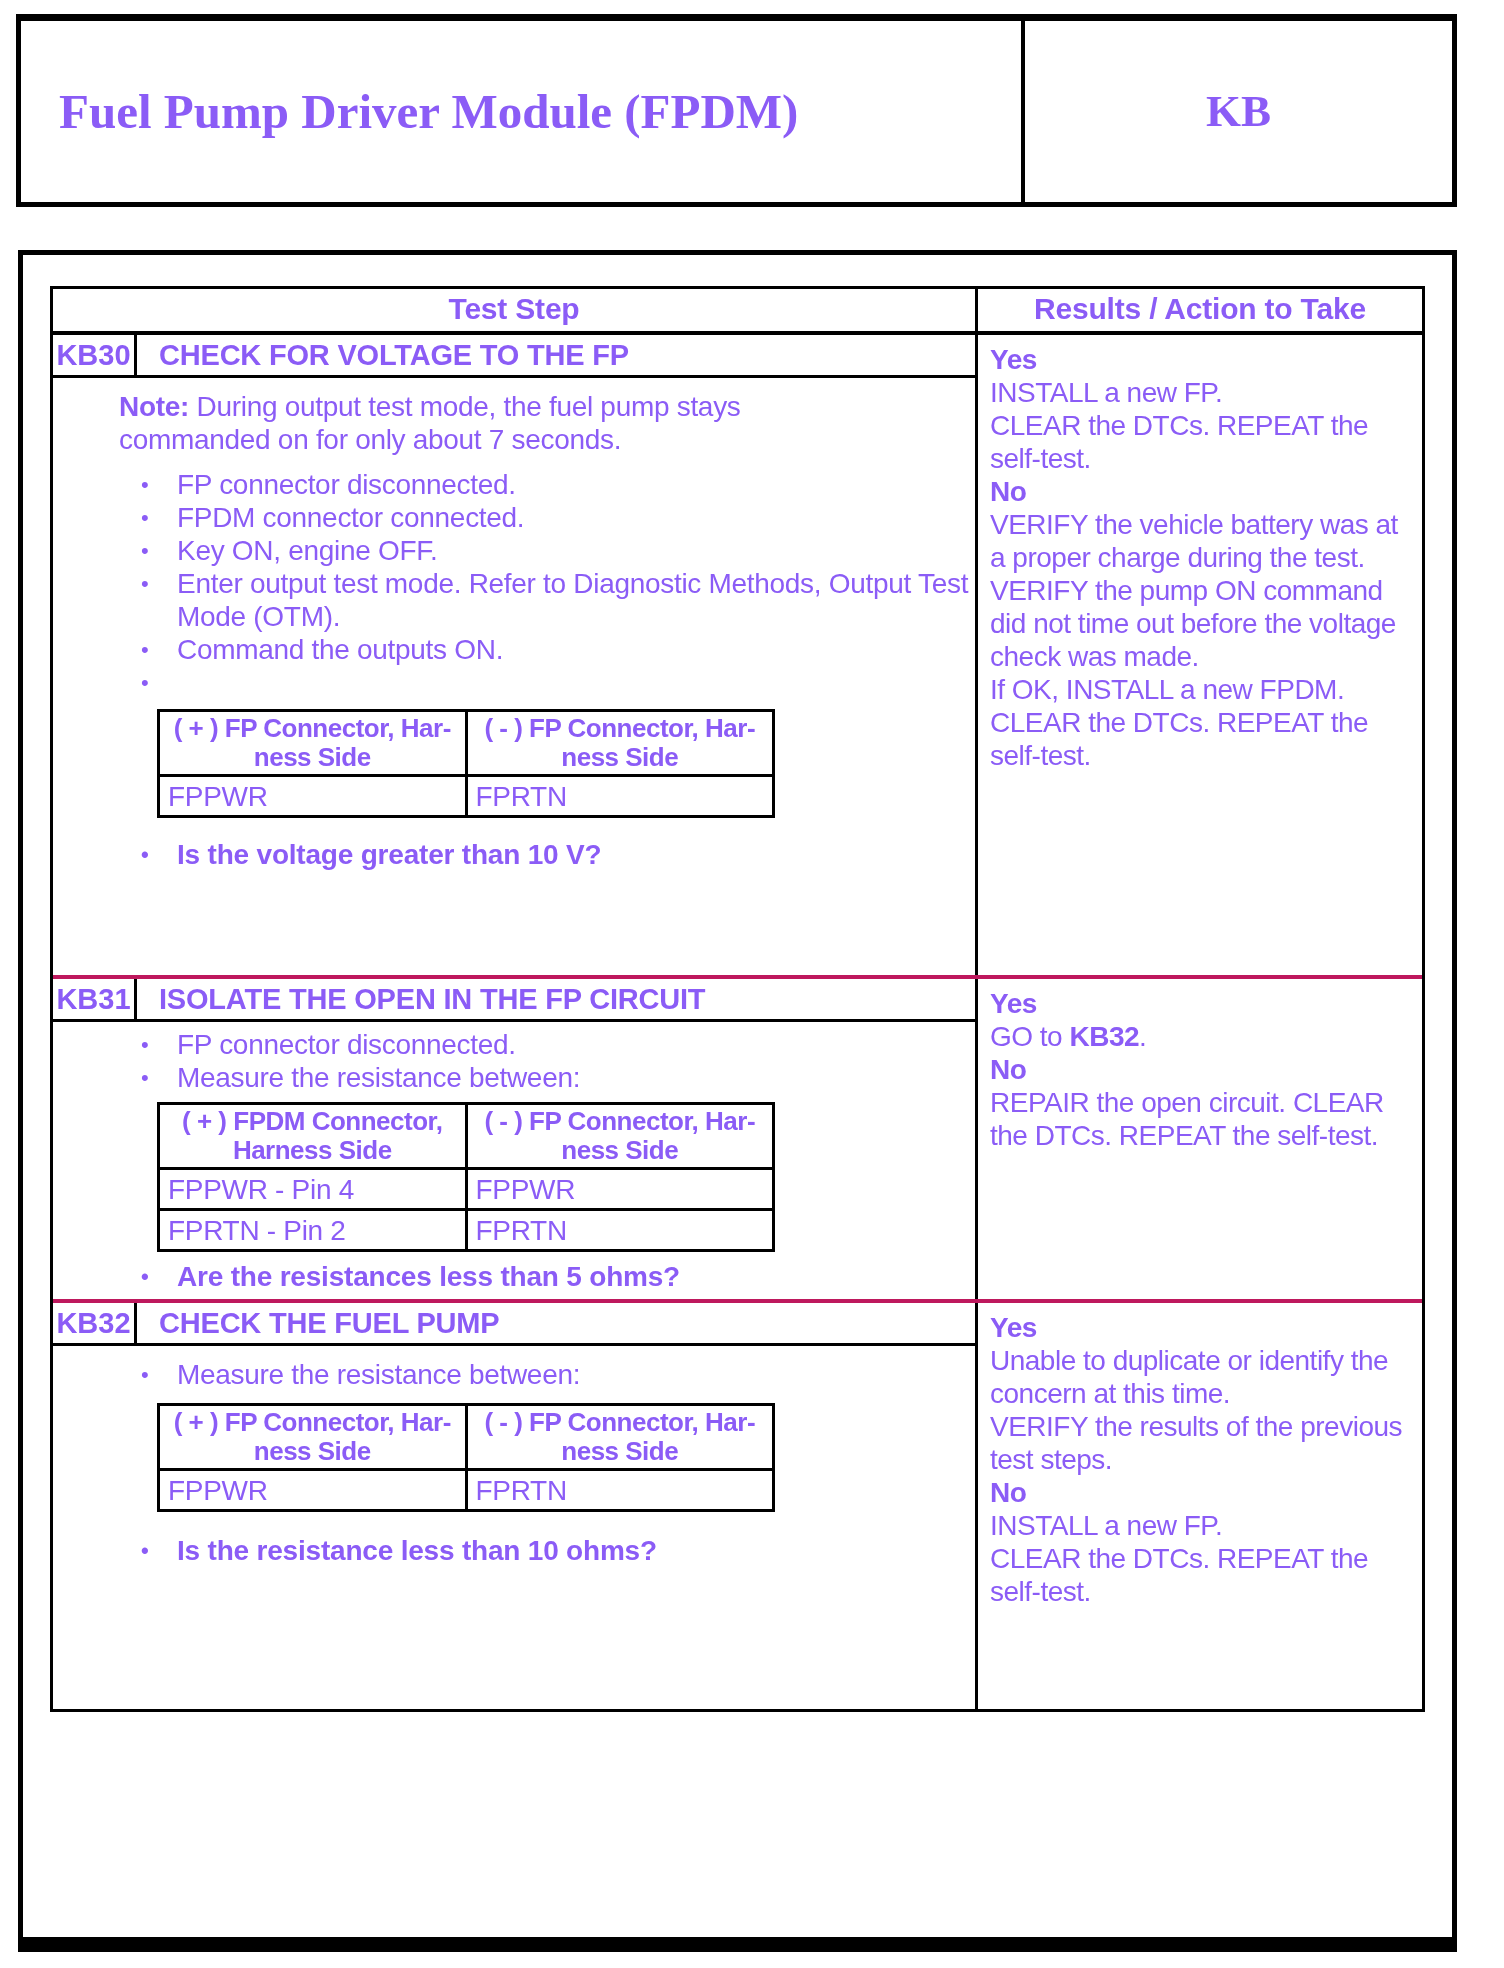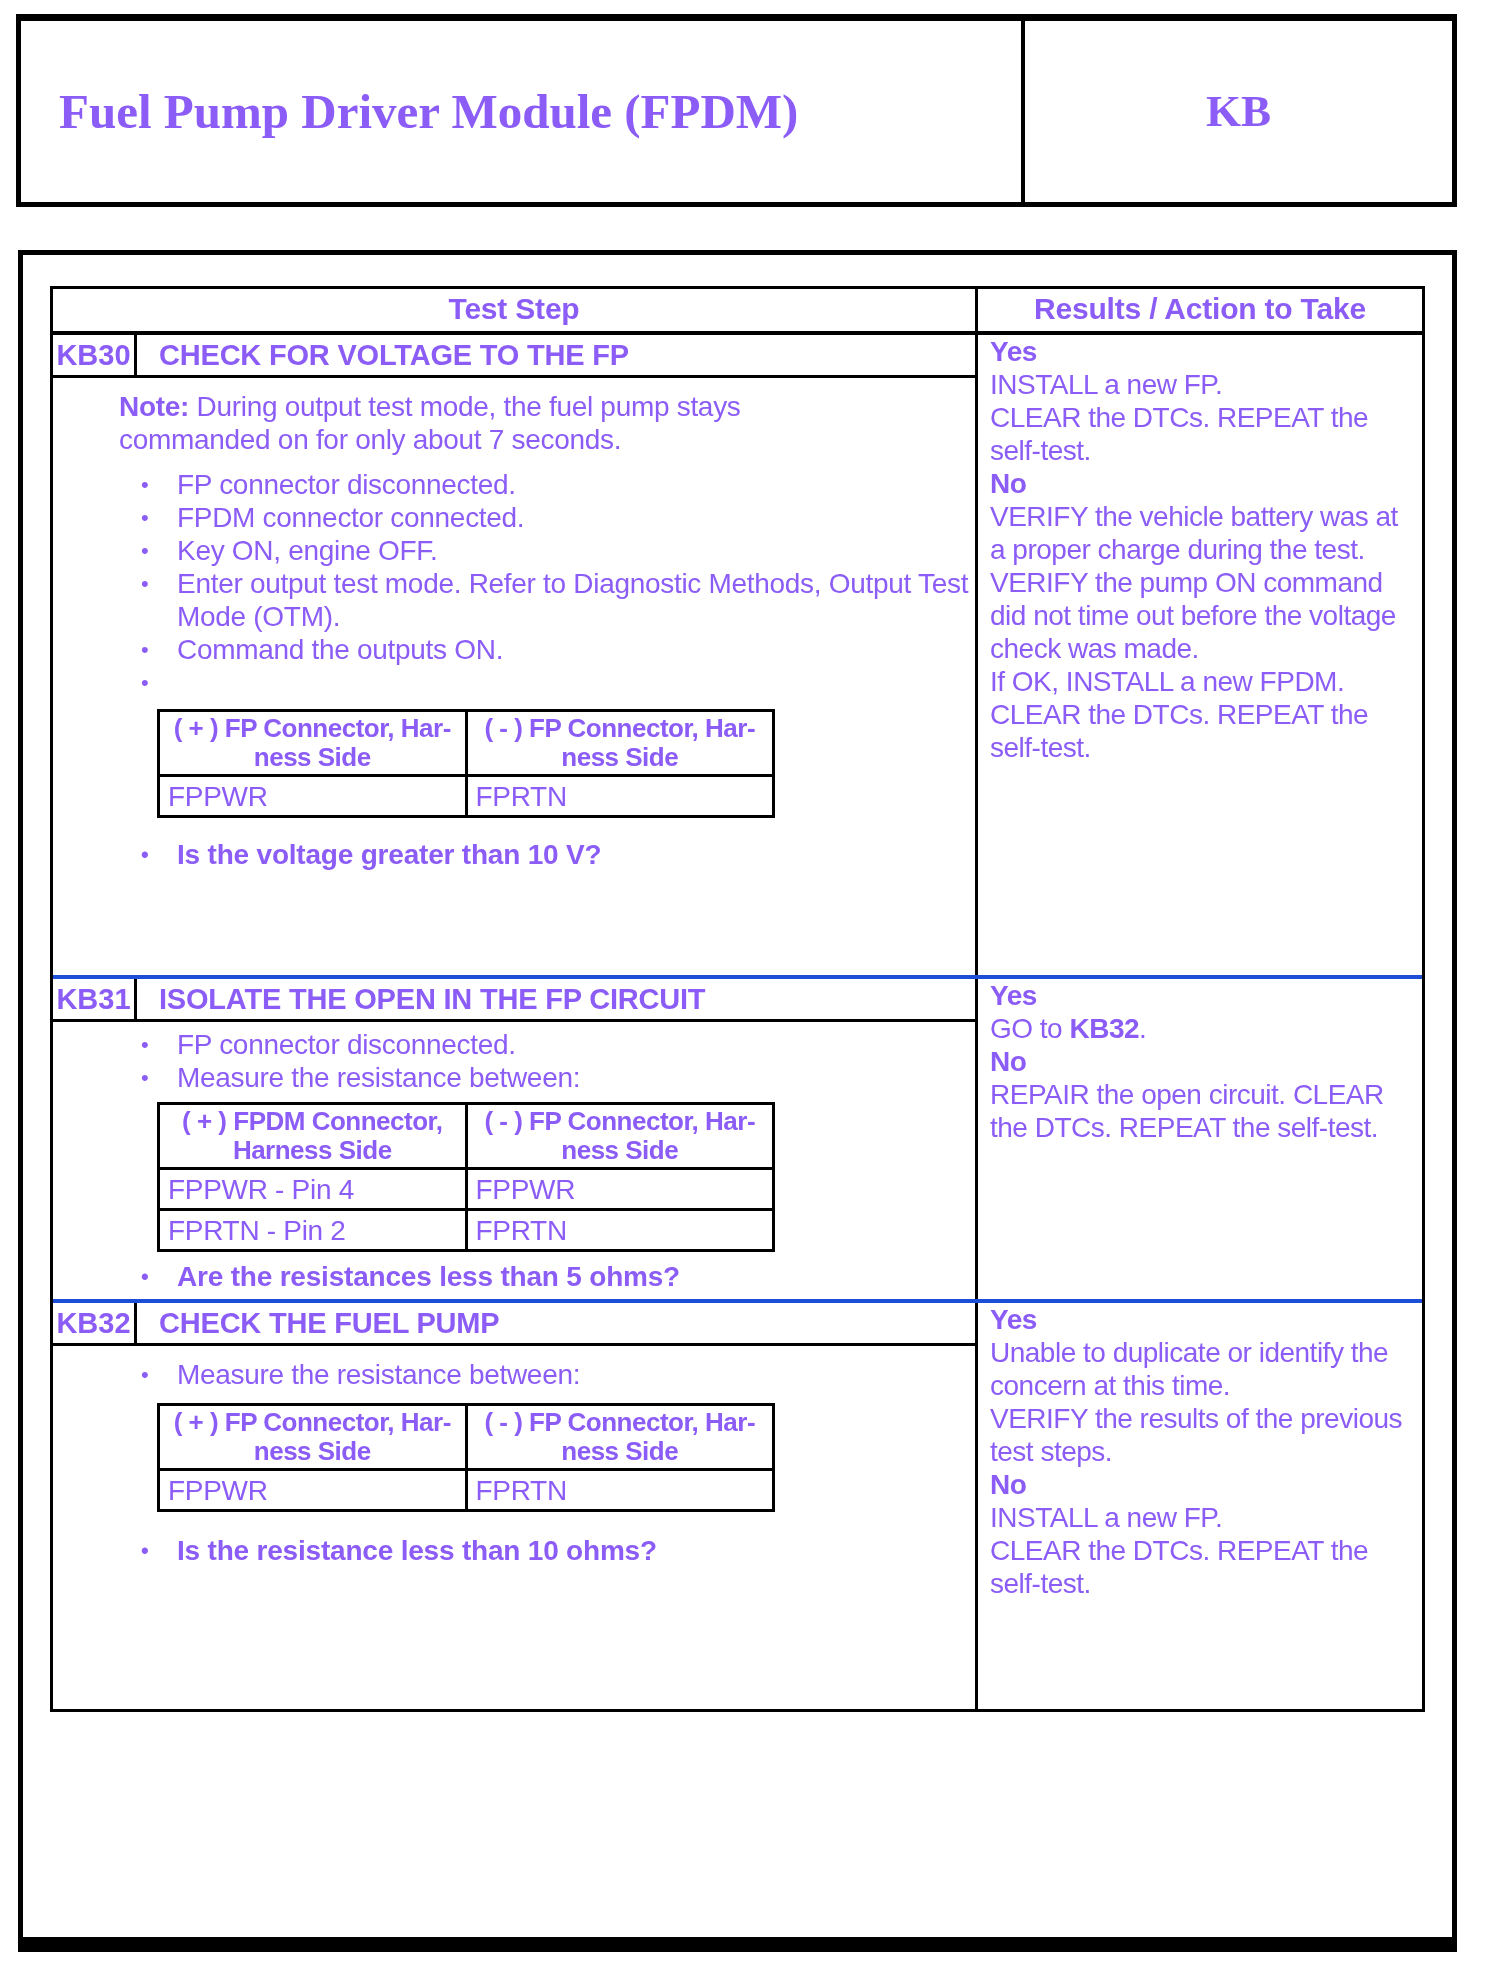--- a/index.html
+++ b/index.html
@@ -21,26 +21,26 @@
   .outer-box{position:absolute;left:18px;top:250px;width:1439px;height:1702px;
              border:5px solid #000;border-bottom-width:15px;box-sizing:border-box;}
 
   
   .test-table{position:absolute;left:50px;top:286px;width:1375px;
               border:3px solid #000;box-sizing:border-box;background:#fff;}
   .thead{display:grid;grid-template-columns:925px 1fr;height:42px;border-bottom:4px solid #000;}
   .th{font-weight:bold;font-size:30px;line-height:40px;text-align:center;letter-spacing:-0.2px;}
   .th-left{border-right:3px solid #000;}
 
-  .section{display:grid;grid-template-columns:925px 1fr;border-bottom:4px solid #1d4ed8;}
+  .section{display:grid;grid-template-columns:925px 1fr;border-bottom:4px solid #be185d;}
   .section.last{border-bottom:none;}
   .s0{height:640px;} .s1{height:320px;} .s2{height:406px;}
 
   .cell-left{border-right:3px solid #000;overflow:hidden;}
-  .cell-right{overflow:hidden;padding:0 6px 0 12px;letter-spacing:-0.5px;}
+  .cell-right{overflow:hidden;padding:8px 6px 0 12px;letter-spacing:-0.5px;}
   .cell-right p{margin:0;}
 
   .title-row{height:43px;border-bottom:3px solid #000;display:flex;box-sizing:border-box;}
   .kb-box{width:84px;border-right:3px solid #000;display:flex;align-items:center;
           justify-content:center;font-weight:bold;font-size:29px;box-sizing:border-box;}
   .kb-title{flex:1;display:flex;align-items:center;padding-left:22px;
             font-weight:bold;font-size:29px;letter-spacing:-0.2px;white-space:nowrap;}
 
   .note{margin:12px 0 0 66px;width:762px;letter-spacing:-0.3px;}
   .b{font-weight:bold;}

